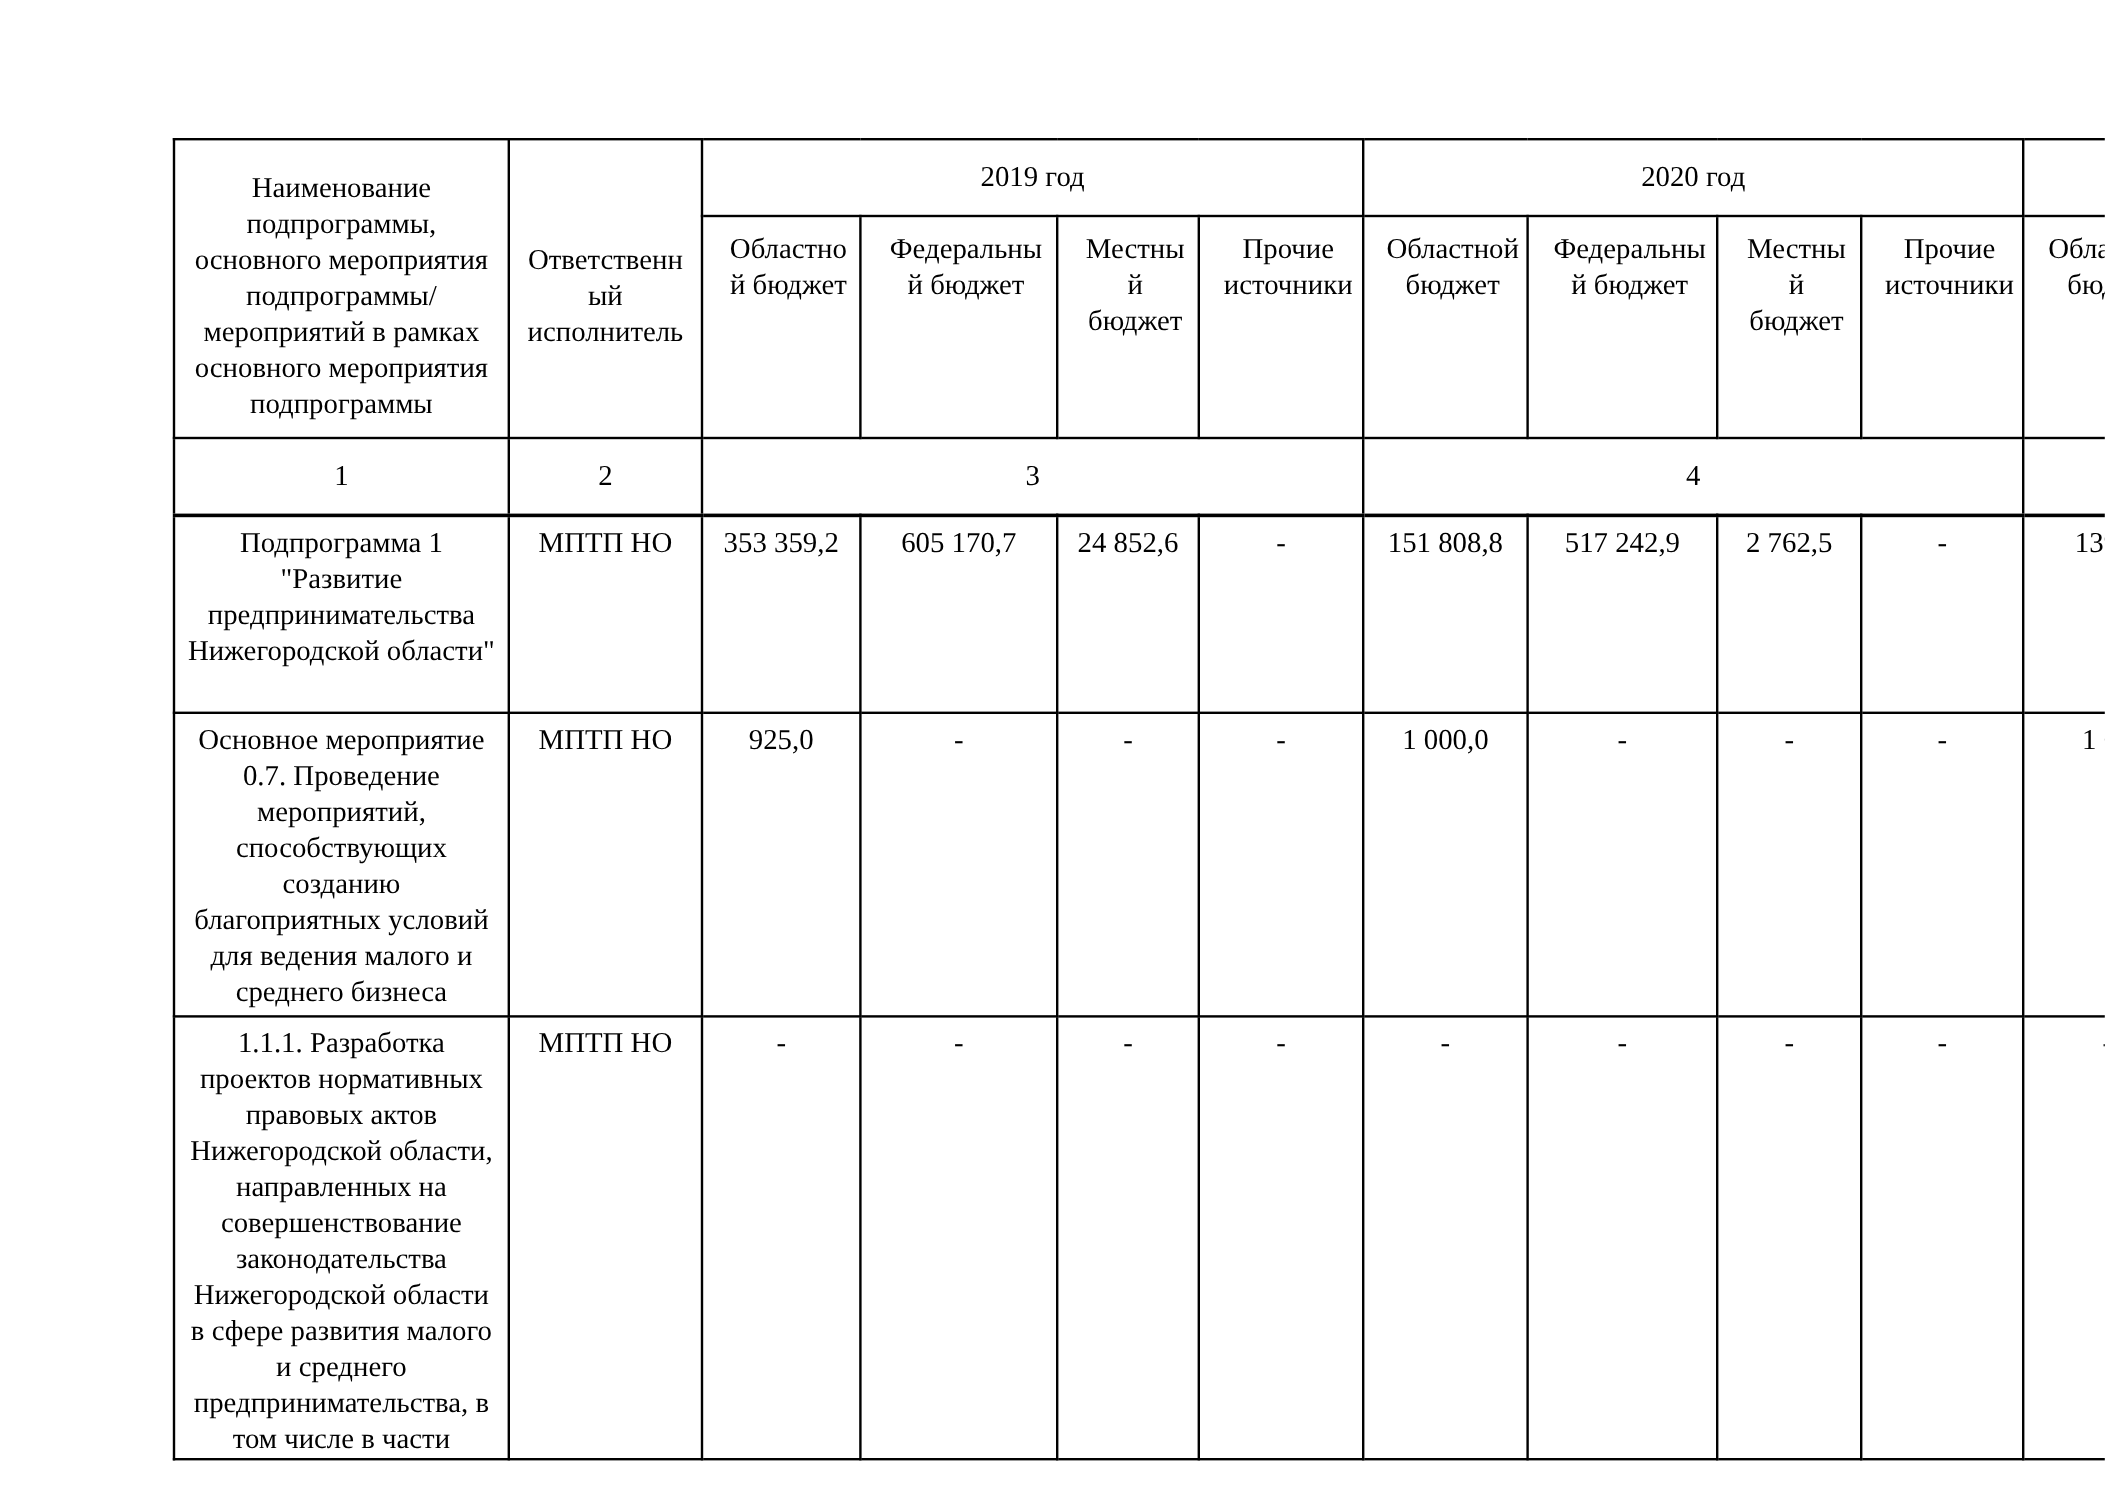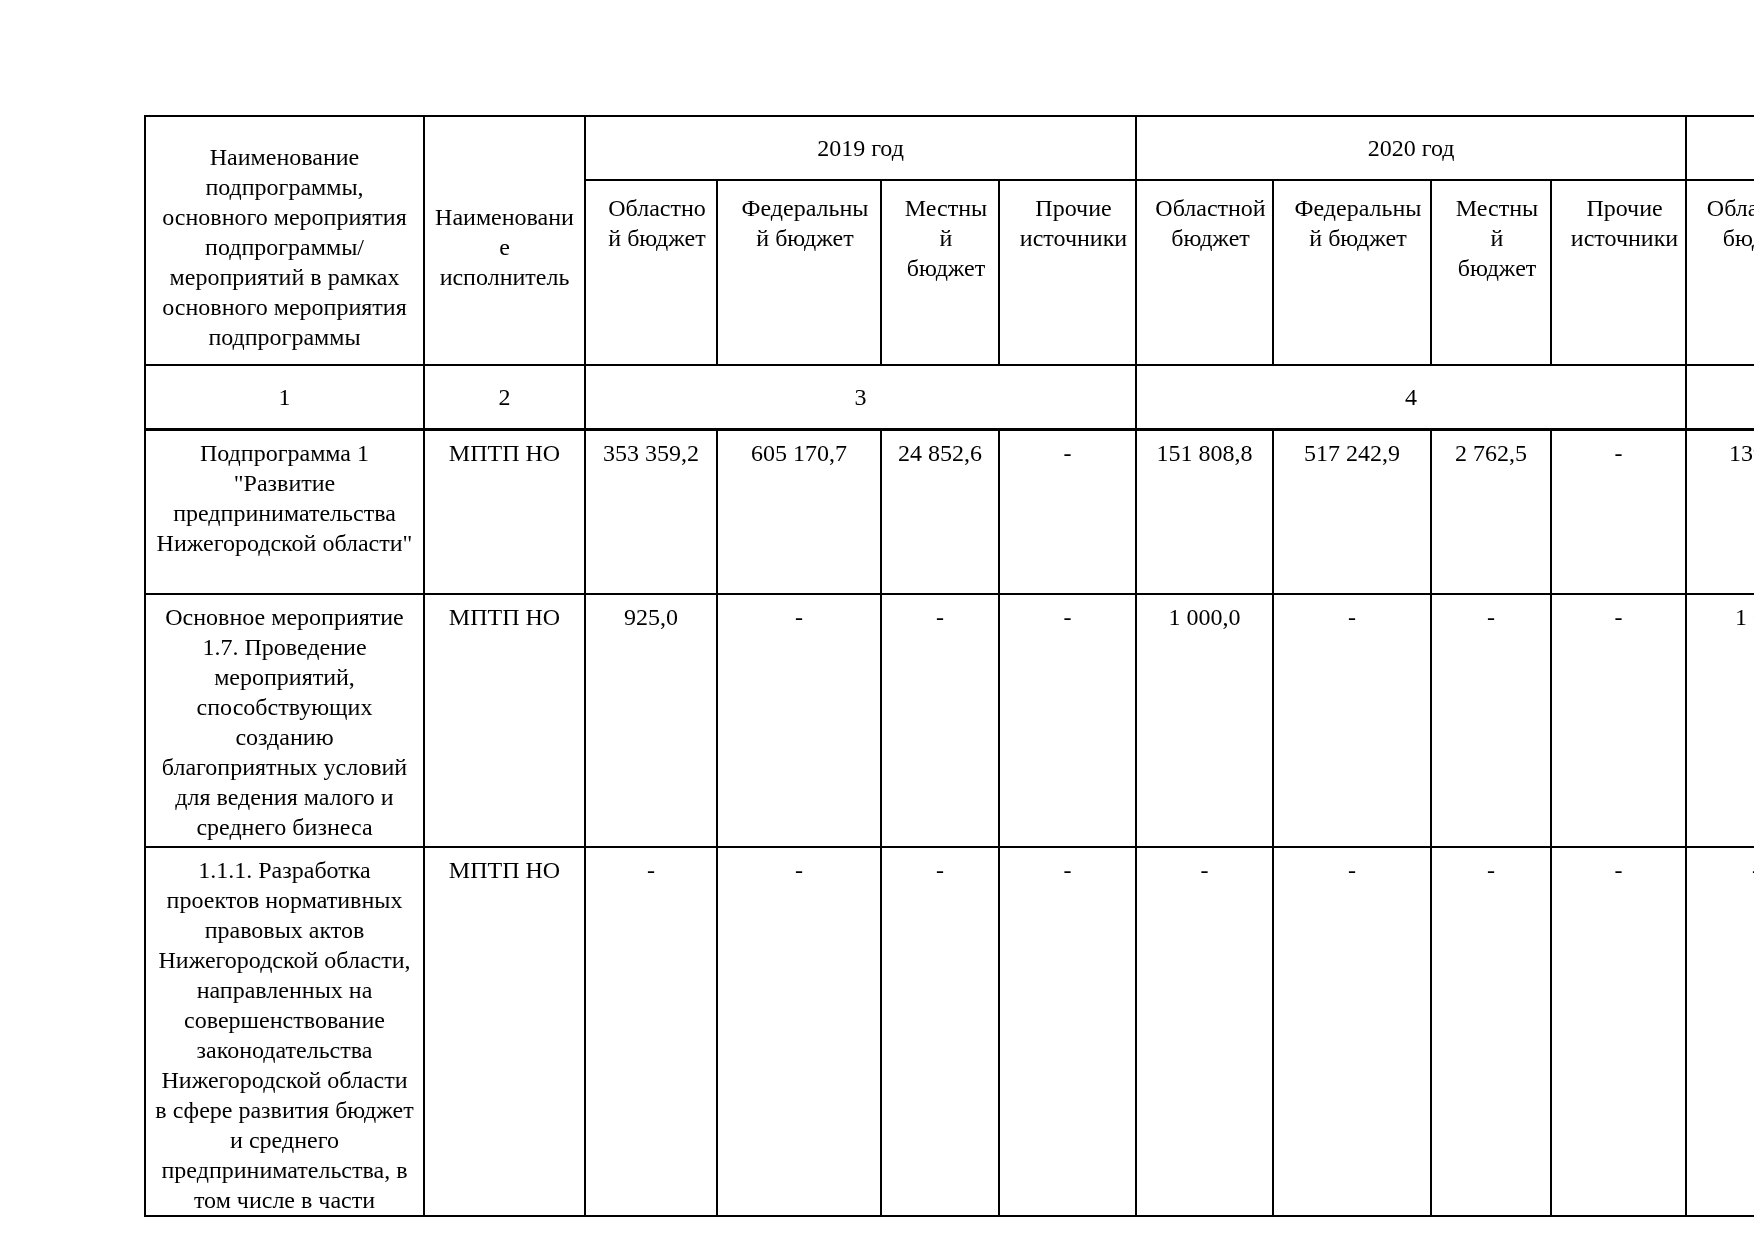--- a/index.html
+++ b/index.html
@@ -98,21 +98,21 @@
       <col style="width:137px">
         <col style="width:158px">
         <col style="width:120px">
         <col style="width:135px">
       <col style="width:140px">
     </colgroup>
 
     <tbody>
         <tr class="r-years">
       <th rowspan="2" class="c-name">Наименование подпрограммы, основного мероприятия подпрограммы/ мероприятий в рамках основного мероприятия подпрограммы</th>
-      <th rowspan="2" class="c-exec">Наименование исполнитель</th>
+      <th rowspan="2" class="c-exec">Ответственный исполнитель</th>
       <th colspan="4">2019 год</th>
       <th colspan="4">2020 год</th>
       <th></th>
     </tr>
 
     <tr class="r-sub">
       <th>Областной бюджет</th>
       <th>Федеральный бюджет</th>
       <th>Местный бюджет</th>
       <th>Прочие источники</th>
@@ -139,35 +139,35 @@
       <td>24&nbsp;852,6</td>
       <td>-</td>
       <td>151&nbsp;808,8</td>
       <td>517&nbsp;242,9</td>
       <td>2&nbsp;762,5</td>
       <td>-</td>
       <td class="cut-num">139&nbsp;1</td>
     </tr>
 
     <tr class="r-data row-2">
-      <td class="c-name-cell">Основное мероприятие 1.7. Проведение мероприятий, способствующих созданию благоприятных условий для ведения малого и среднего бизнеса</td>
+      <td class="c-name-cell">Основное мероприятие 0.7. Проведение мероприятий, способствующих созданию благоприятных условий для ведения малого и среднего бизнеса</td>
       <td class="c-exec-cell">МПТП НО</td>
       <td>925,0</td>
       <td>-</td>
       <td>-</td>
       <td>-</td>
       <td>1&nbsp;000,0</td>
       <td>-</td>
       <td>-</td>
       <td>-</td>
       <td class="cut-num">1&nbsp;00</td>
     </tr>
 
     <tr class="r-data row-3">
-      <td class="c-name-cell">1.1.1. Разработка проектов нормативных правовых актов Нижегородской области, направленных на совершенствование законодательства Нижегородской области в сфере развития бюджет и среднего предпринимательства, в том числе в части</td>
+      <td class="c-name-cell">1.1.1. Разработка проектов нормативных правовых актов Нижегородской области, направленных на совершенствование законодательства Нижегородской области в сфере развития малого и среднего предпринимательства, в том числе в части</td>
       <td class="c-exec-cell">МПТП НО</td>
       <td>-</td>
       <td>-</td>
       <td>-</td>
       <td>-</td>
       <td>-</td>
       <td>-</td>
       <td>-</td>
       <td>-</td>
       <td>-</td>

